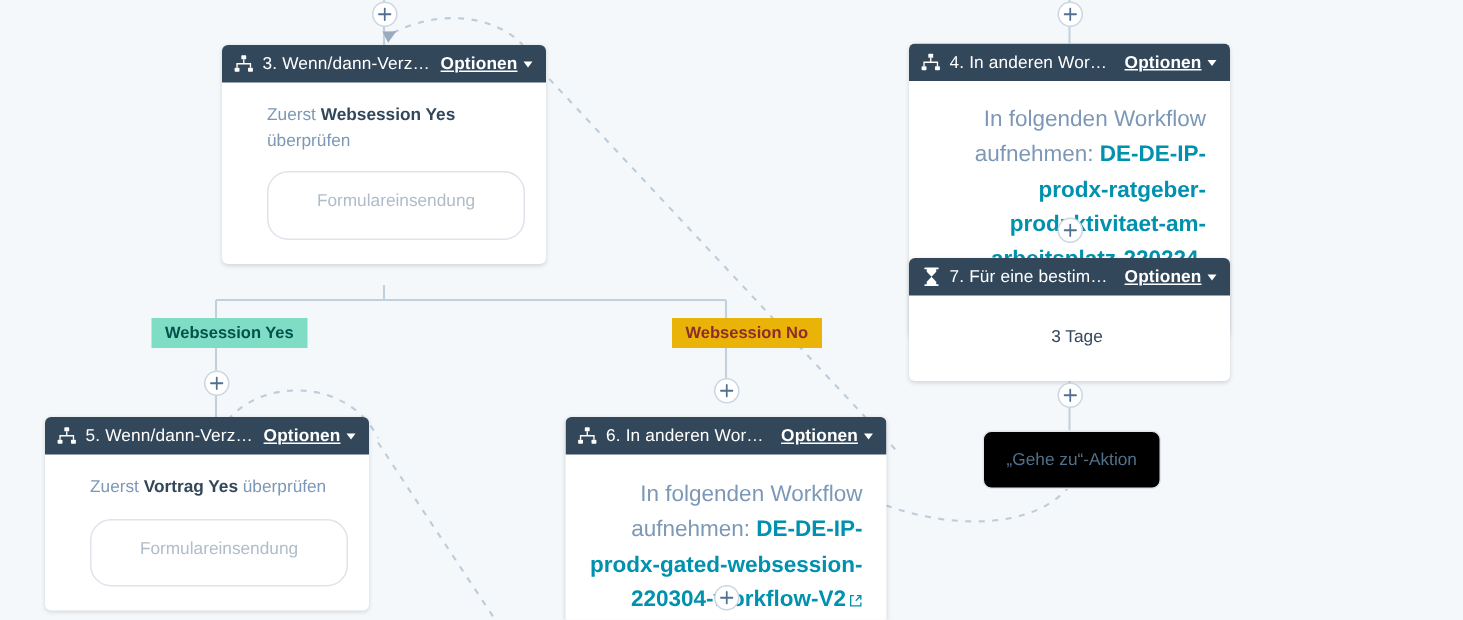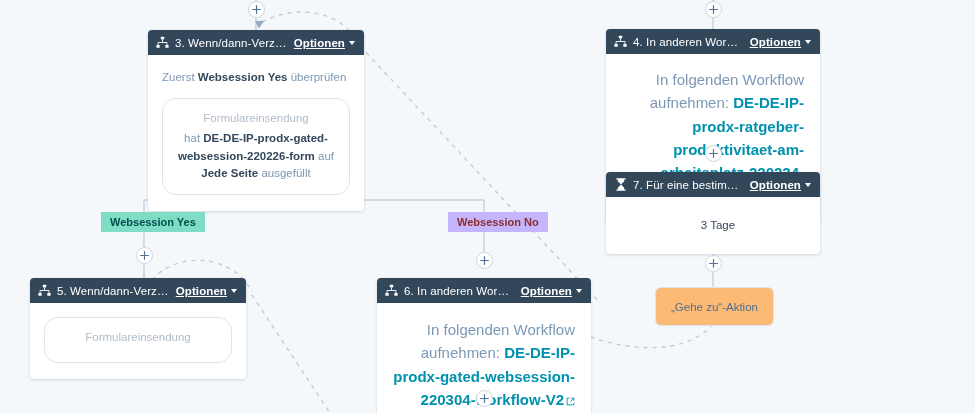--- a/index.html
+++ b/index.html
@@ -79,21 +79,21 @@
   }
   .hdr-icon {
     display: inline-flex;
     width: 13px;
     height: 13px;
     flex: 0 0 auto;
     align-items: center;
     justify-content: center;
   }
   .card-body {
-    padding: 14px 14px 16px 14px;
+    padding: 14px 14px 16px 30px;
     color: #33475b;
     font-size: 11.5px;
     line-height: 1.45;
   }
 
   
   .branch-line {
     color: #7c98b6;
     font-size: 11.5px;
     margin-bottom: 12px;
@@ -135,41 +135,41 @@
 
   .delay-text {
     text-align: center;
     color: #33475b;
     font-size: 11.5px;
   }
 
   
   .goto-box {
     position: absolute;
-    background: #fdba74;
+    background: #000000;
     border: 1px solid #dfe3eb;
     border-radius: 6px;
     display: flex;
     align-items: center;
     justify-content: center;
     color: #51708c;
     font-size: 11.5px;
   }
 
   
   .branch-label {
     position: absolute;
     font-size: 11px;
     font-weight: 700;
     padding: 4px 9px;
     white-space: nowrap;
     line-height: 1.1;
   }
   .branch-label.yes { background: #7fdcc5; color: #00514a; }
-  .branch-label.no  { background: #c4b5fd; color: #8c2c2c; }
+  .branch-label.no  { background: #eab308; color: #8c2c2c; }
 
   
   .plus {
     position: absolute;
     width: 17px;
     height: 17px;
     border-radius: 50%;
     background: #ffffff;
     border: 1px solid #cbd6e2;
     display: flex;
@@ -244,21 +244,20 @@
       <span class="hdr-title">3. Wenn/dann-Verzweigung</span>
       <span class="opt">
         <span class="opt-label">Optionen</span>
         <span class="caret"></span>
       </span>
     </div>
     <div class="card-body">
       <div class="branch-line"><span>Zuerst </span><b>Websession Yes</b><span> überprüfen</span></div>
       <div class="inner-card">
         <div class="inner-title">Formulareinsendung</div>
-        <div class="inner-text"><span>hat </span><b>DE-DE-IP-prodx-gated-websession-220226-form</b><span> auf </span><b>Jede Seite</b><span> ausgefüllt</span></div>
       </div>
     </div>
   </div>
 
   <div class="card" id="card-4" style="left:606px; top:29px; width:214px;">
     <div class="card-header">
       <span class="hdr-icon">
         <svg width="13" height="13" viewBox="0 0 16 16">
           <rect x="6" y="1" width="4" height="3.4" rx="0.6" fill="#ffffff"></rect>
           <rect x="0.5" y="11.2" width="4" height="3.4" rx="0.6" fill="#ffffff"></rect>
@@ -317,20 +316,21 @@
           <path d="M8,4.4 L8,8 M2.5,11.2 L2.5,8 L13.5,8 L13.5,11.2" stroke="#ffffff" stroke-width="1.1" fill="none"></path>
         </svg>
       </span>
       <span class="hdr-title">5. Wenn/dann-Verzweigung</span>
       <span class="opt">
         <span class="opt-label">Optionen</span>
         <span class="caret"></span>
       </span>
     </div>
     <div class="card-body">
+      <div class="branch-line"><span>Zuerst </span><b>Vortrag Yes</b><span> überprüfen</span></div>
       <div class="inner-card">
         <div class="inner-title">Formulareinsendung</div>
       </div>
     </div>
   </div>
 
   <div class="card" id="card-6" style="left:377px; top:278px; width:214px;">
     <div class="card-header">
       <span class="hdr-icon">
         <svg width="13" height="13" viewBox="0 0 16 16">

